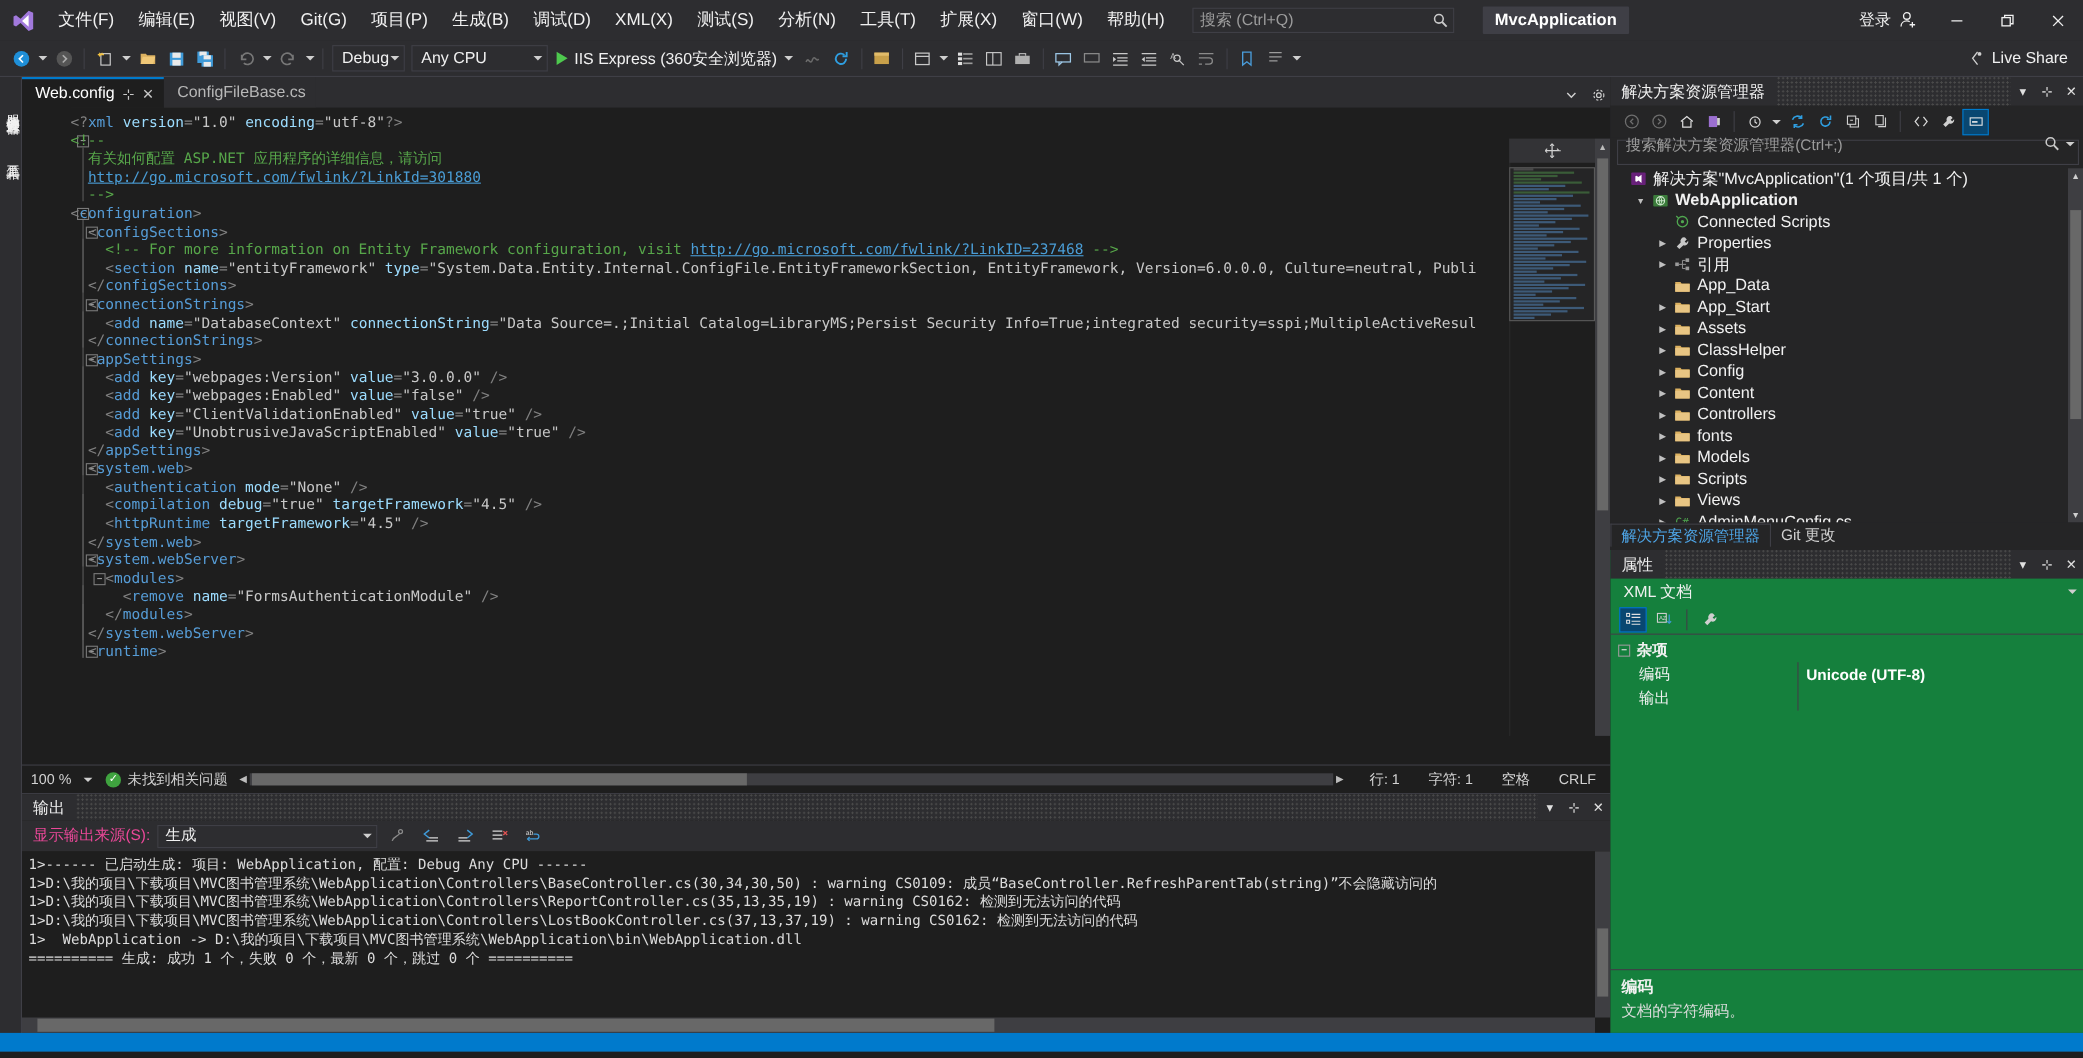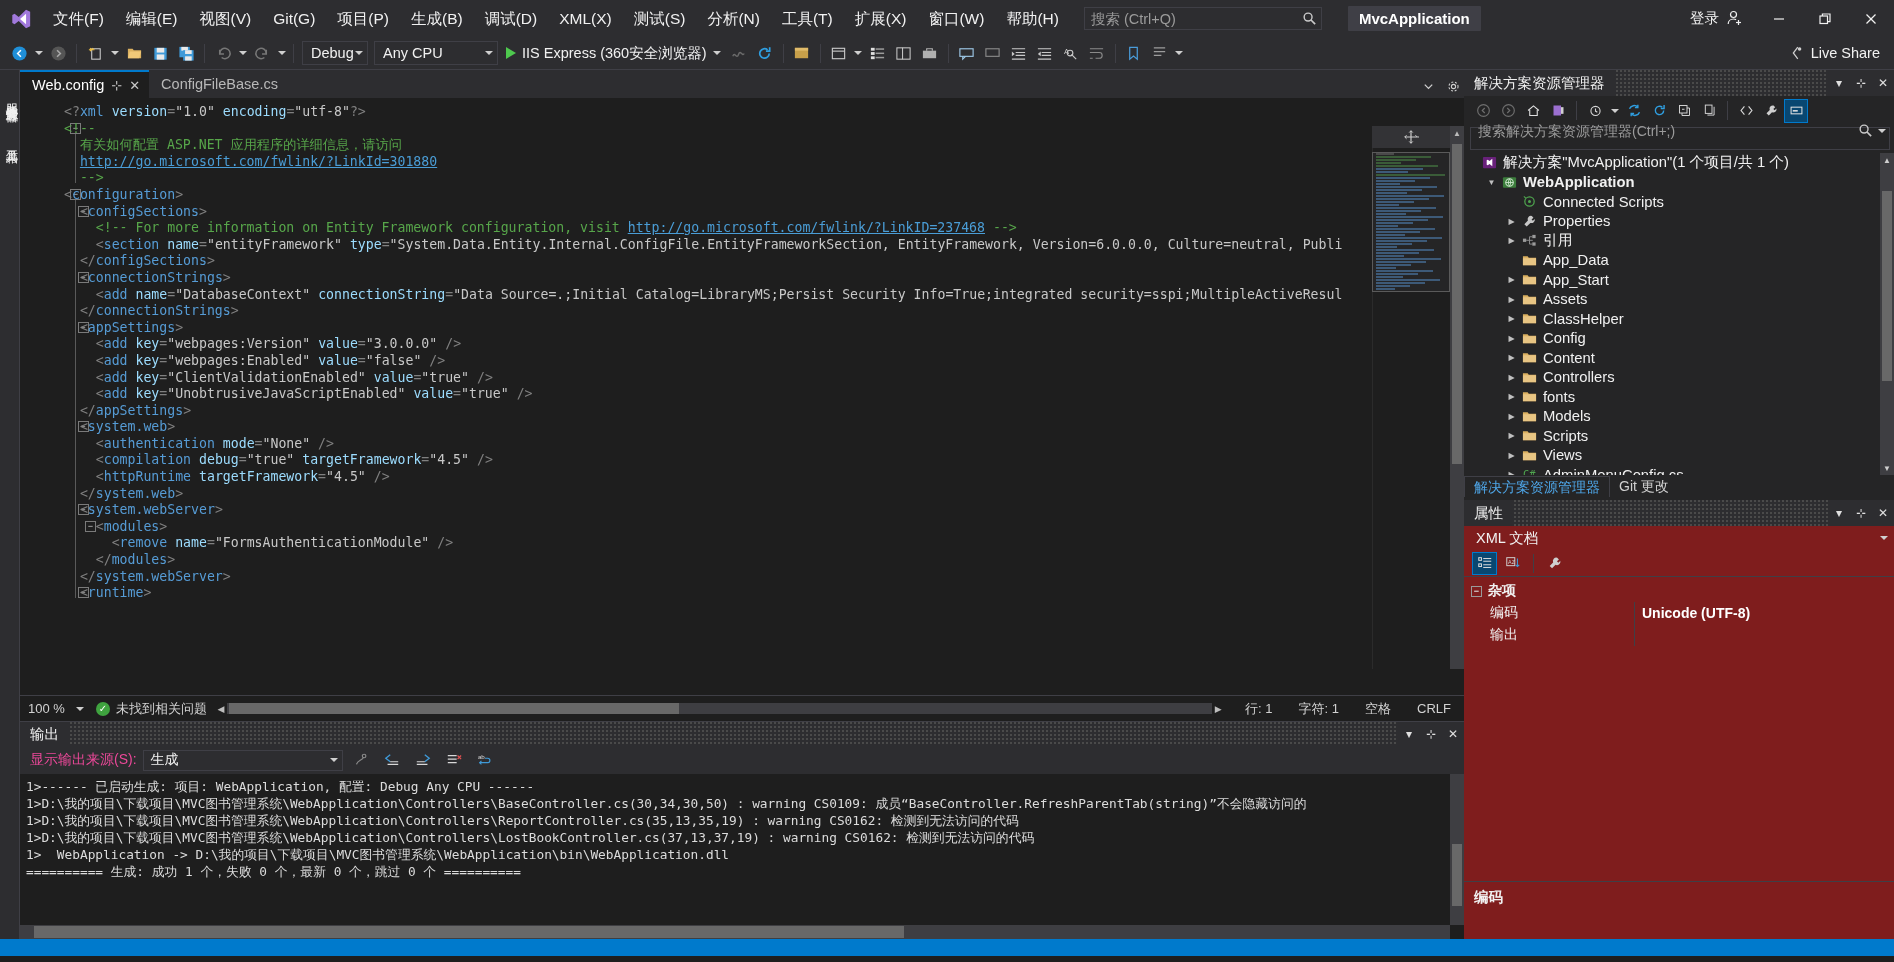--- a/index.html
+++ b/index.html
@@ -202,21 +202,21 @@
   .tlabel { padding-left: 3px; }
   .bold { font-weight: bold; }
   .tree-vscroll { position: absolute; right: 0; top: 83px; width: 14px; height: 322px; background: #3e3e42; }
   .tv-arrow { height: 14px; display: flex; align-items: center; justify-content: center; color: #cfcfcf; font-size: 8px; }
   .tv-thumb { position:absolute; left:2px; top:38px; width:10px; height:190px; background:#686868; }
 
   .dock-tabs { position: absolute; left: 0; top: 405px; right: 0; height: 22px; display: flex; align-items: flex-end; background: #252526; }
   .dtab { height: 21px; line-height: 21px; padding: 0 9px; font-size: 14px; color: #d0d0d0; }
   .dtab.active { background: #252526; color: #4ea6e8; border: 1px solid #3f3f46; border-bottom: none; }
 
-  .props { position: absolute; left: 0; top: 430px; right: 0; bottom: 0; background: #7f1d1d; }
+  .props { position: absolute; left: 0; top: 430px; right: 0; bottom: 0; background: #15803d; }
   .props-title { height: 26px; background: #2d2d30; display: flex; align-items: center; padding-left: 10px; font-size: 14.5px; position: relative; }
   .props-sel { height: 24px; display: flex; align-items: center; padding: 0 6px 0 12px; font-size: 14.5px; color: #f1f1f1; justify-content: space-between; }
   .props-tb { height: 27px; display: flex; align-items: center; padding-left: 8px; gap: 3px; border-bottom: 1px solid #3f3f46; }
   .pb { width: 25px; height: 23px; display:flex;align-items:center;justify-content:center; }
   .pb.sel { border: 1px solid #007acc; background: #094771; }
   .pb svg { width: 16px; height: 16px; }
   .pgrid { position: absolute; left: 0; top: 80px; right: 0; bottom: 58px; font-size: 14px; }
   .pgroup { height: 22px; display: flex; align-items: center; gap: 6px; padding-left: 7px; font-weight: bold; color: #f1f1f1; }
   .pminus { width: 11px; height: 11px; border: 1px solid #9a9a9a; font-size: 9px; line-height: 9px; text-align: center; color: #e0e0e0; }
   .prow { height: 22px; display: flex; align-items: center; position: relative; }
@@ -1036,18 +1036,19 @@
           <span class="pval">Unicode (UTF-8)</span>
         </div>
         <div class="prow">
           <span class="pname">输出</span>
           <span class="pdiv"></span>
           <span class="pval"></span>
         </div>
       </div>
       <div class="pdesc">
         <div class="pdesc-t">编码</div>
+        <div class="pdesc-b">文档的字符编码。</div>
       </div>
     </div>
   </div>
 
   <div class="statusbar"></div>
 </div>
 
 </body></html>

